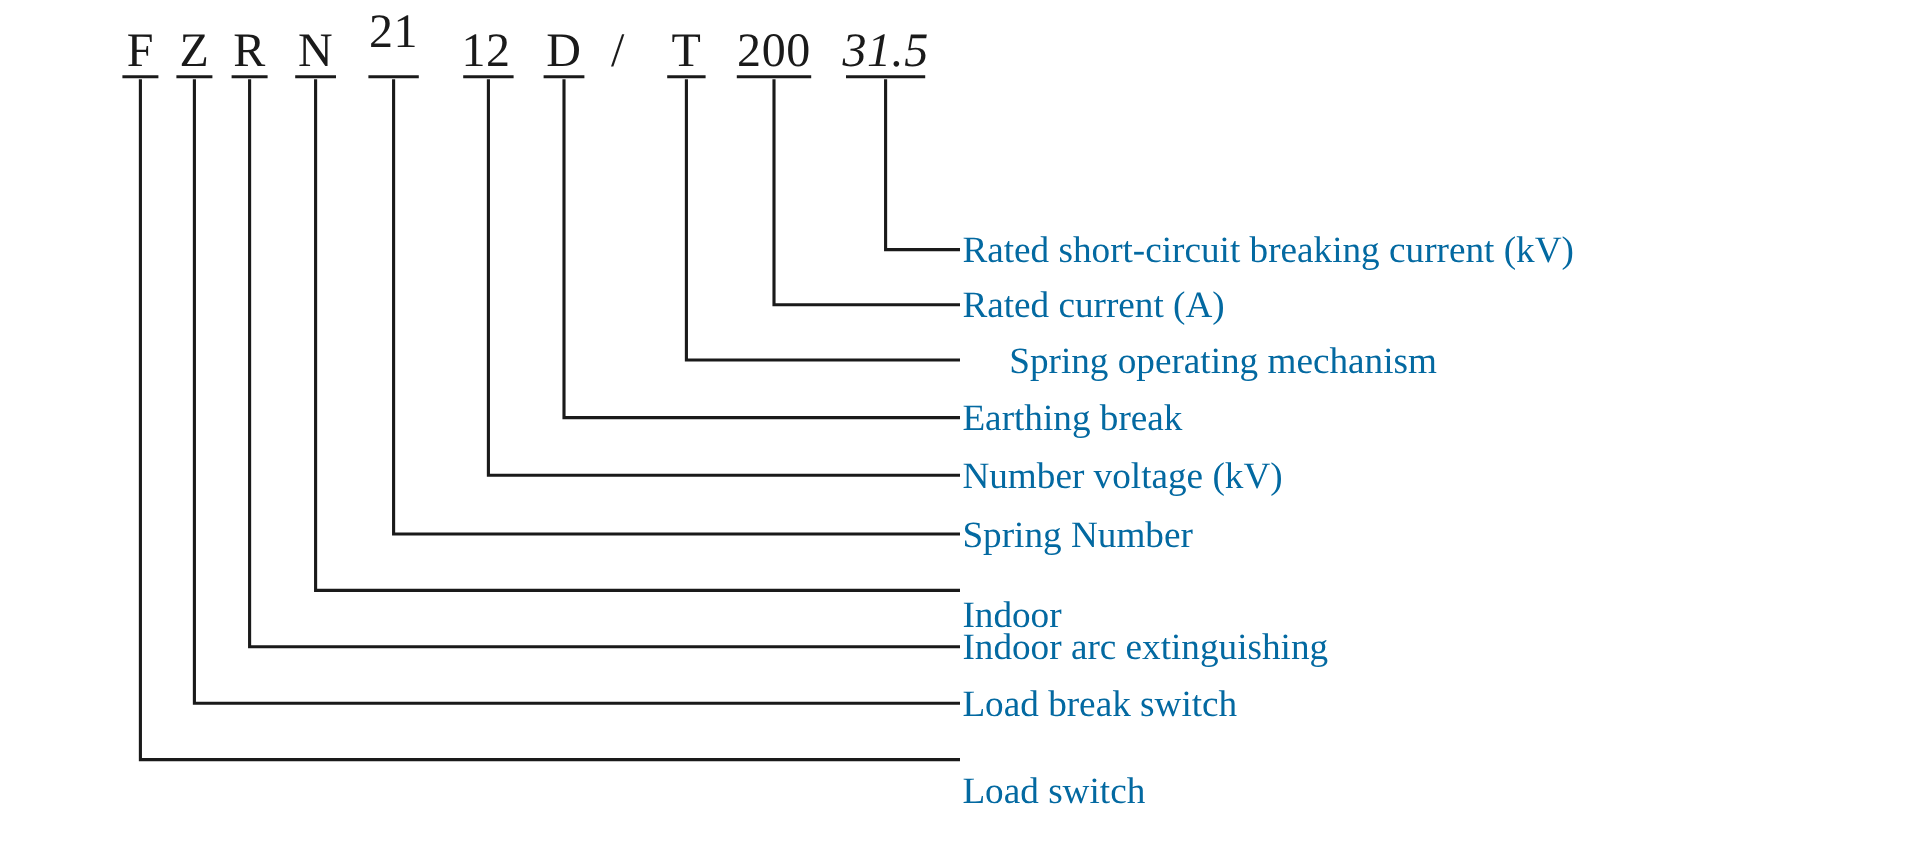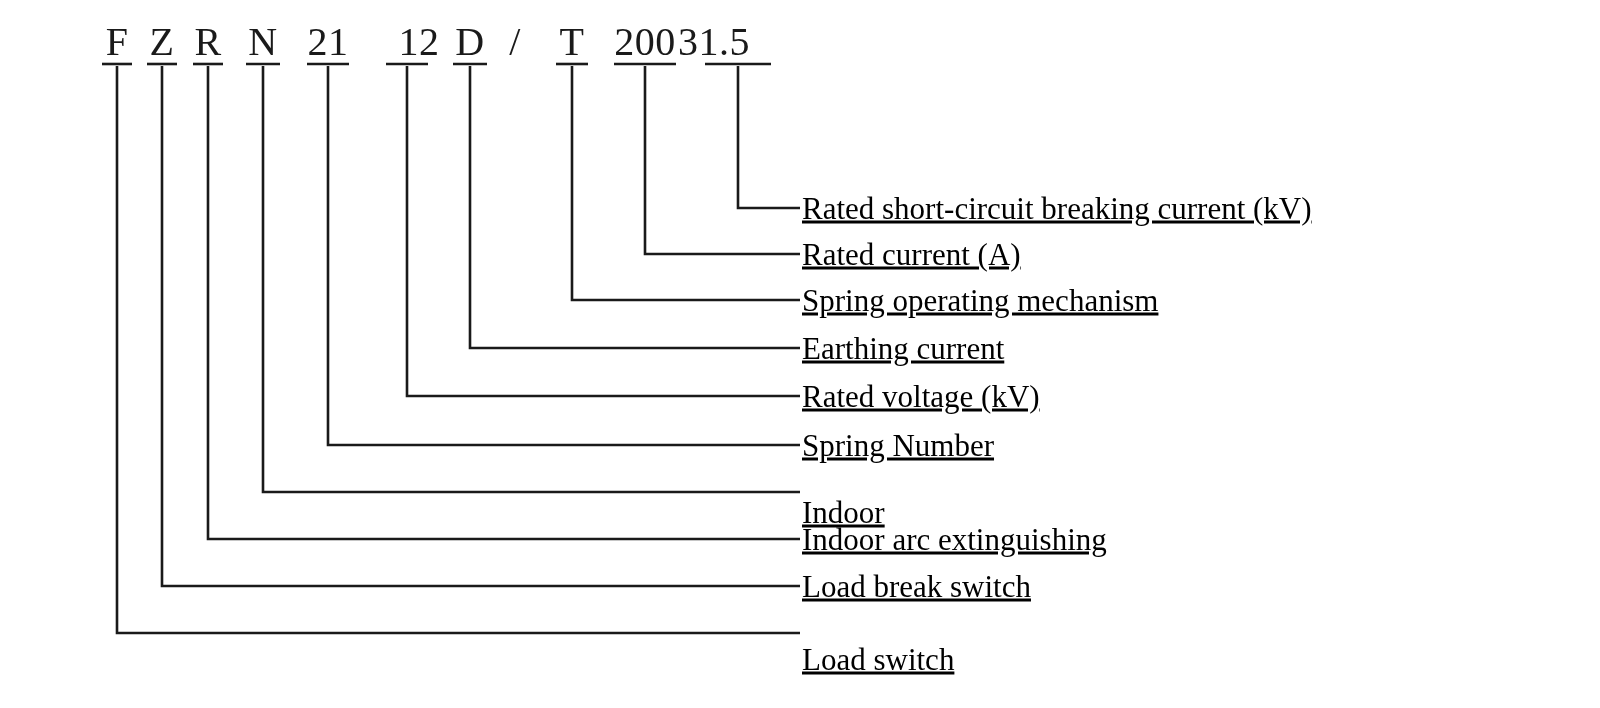--- a/index.html
+++ b/index.html
@@ -32,23 +32,22 @@
     white-space: nowrap;
     letter-spacing: 0.5px;
   }
   .label-text {
     position: absolute;
     left: 802px;
     transform: translateY(-50%);
     font-family: "Liberation Serif", "DejaVu Serif", serif;
     font-size: 31px;
     line-height: 1;
-    color: #000000;
+    color: #0369a1;
     white-space: nowrap;
-    text-decoration: underline;
   }
 </style>
 </head>
 <body>
 
 <div id="stage">
 
   <svg id="diagram-svg" viewBox="0 0 1600 708" preserveAspectRatio="none" aria-hidden="true">
     <g id="svg-lines" stroke="#1a1a1a" stroke-width="2.6" fill="none" stroke-linecap="butt" stroke-linejoin="miter">
         <line x1="102" y1="64" x2="132" y2="64"></line>
@@ -72,35 +71,35 @@
         <line x1="705" y1="64" x2="771" y2="64"></line>
         <path d="M 738 66 L 738 208 L 800 208"></path>
       </g>
   </svg>
 
   <div id="code-layer">
       <div class="code-char" style="left: 117px; top: 22px;">F</div>
       <div class="code-char" style="left: 162px; top: 22px;">Z</div>
       <div class="code-char" style="left: 208px; top: 22px;">R</div>
       <div class="code-char" style="left: 263px; top: 22px;">N</div>
-      <div class="code-char" style="left: 328px; top: 22px;">21</div>
-      <div class="code-char" style="left: 419px; top: 22px;">12</div>
+      <div class="code-char" style="left: 328px; top: 6px;">21</div>
+      <div class="code-char" style="left: 405px; top: 22px;">12</div>
       <div class="code-char" style="left: 470px; top: 22px;">D</div>
       <div class="code-char" style="left: 515px; top: 22px;">/</div>
       <div class="code-char" style="left: 572px; top: 22px;">T</div>
       <div class="code-char" style="left: 645px; top: 22px;">200</div>
-      <div class="code-char" style="left: 714px; top: 22px;">31.5</div>
+      <div class="code-char" style="left: 738px; top: 22px; font-style: italic;">31.5</div>
     </div>
 
   <div id="label-layer">
       <div class="label-text" style="top: 633px; margin-top: 26px;">Load switch</div>
       <div class="label-text" style="top: 586px;">Load break switch</div>
       <div class="label-text" style="top: 539px;">Indoor arc extinguishing</div>
       <div class="label-text" style="top: 512px;">Indoor</div>
       <div class="label-text" style="top: 445px;">Spring Number</div>
-      <div class="label-text" style="top: 396px;">Rated voltage (kV)</div>
-      <div class="label-text" style="top: 348px;">Earthing current</div>
-      <div class="label-text" style="top: 300px;">Spring operating mechanism</div>
+      <div class="label-text" style="top: 396px;">Number voltage (kV)</div>
+      <div class="label-text" style="top: 348px;">Earthing break</div>
+      <div class="label-text" style="top: 300px; margin-left: 39px;">Spring operating mechanism</div>
       <div class="label-text" style="top: 254px;">Rated current (A)</div>
       <div class="label-text" style="top: 208px;">Rated short-circuit breaking current (kV)</div>
     </div>
 
 </div>
 
 </body></html>

